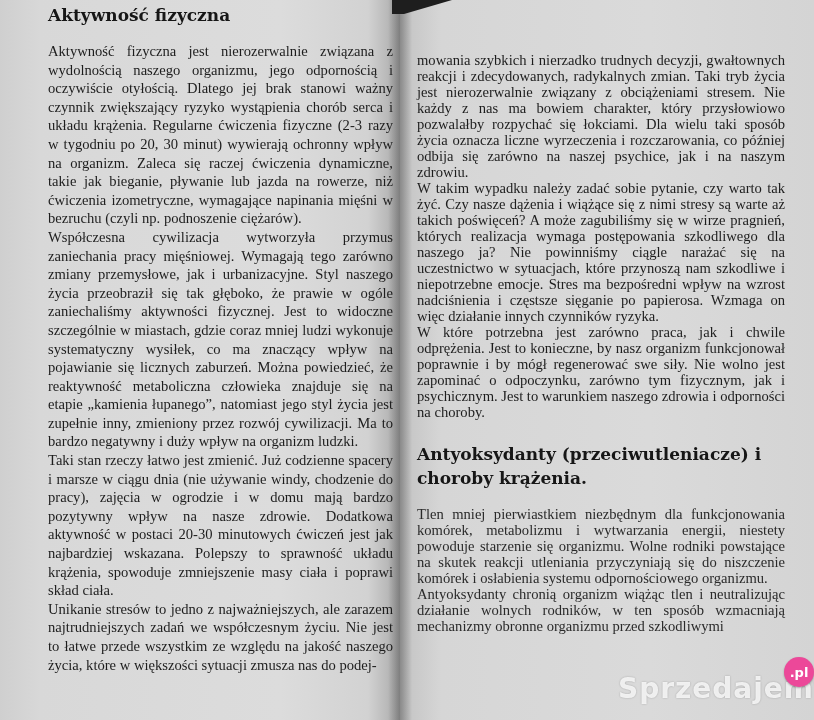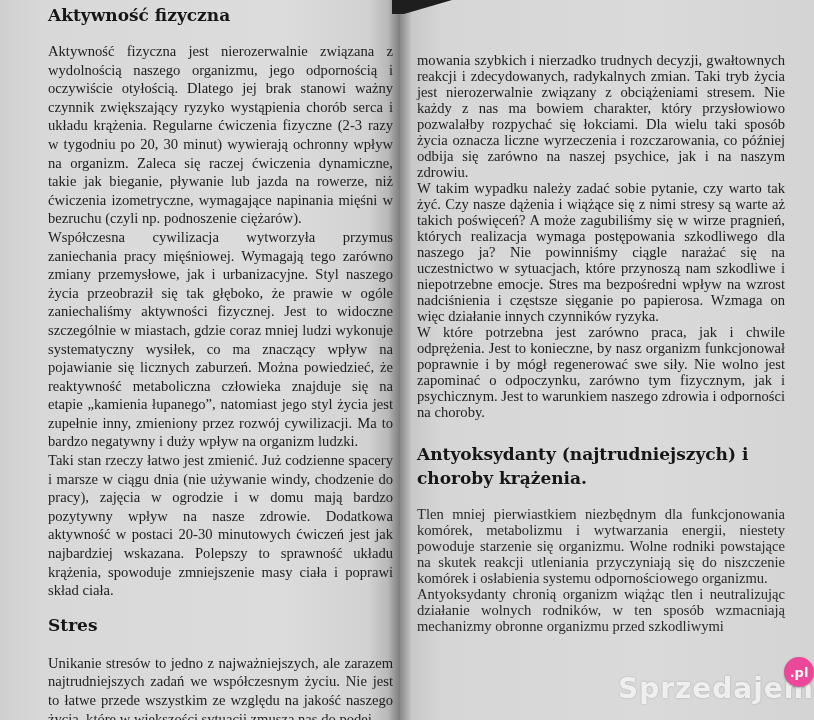--- a/index.html
+++ b/index.html
@@ -72,31 +72,30 @@
 <body>
 
 <div class="spread">
 
   <div class="page page-left">
     <div class="col col-left">
       <h2 class="h-section first">Aktywność fizyczna</h2>
       <p class="para first-para">Aktywność fizyczna jest nierozerwalnie związana z wydolnością naszego organizmu, jego odpornością i oczywiście otyłością. Dlatego jej brak stanowi ważny czynnik zwiększający ryzyko wystąpienia chorób serca i układu krążenia. Regularne ćwiczenia fizyczne (2-3 razy w tygodniu po 20, 30 minut) wywierają ochronny wpływ na organizm. Zaleca się raczej ćwiczenia dynamiczne, takie jak bieganie, pływanie lub jazda na rowerze, niż ćwiczenia izometryczne, wymagające napinania mięśni w bezruchu (czyli np. podnoszenie ciężarów).</p>
       <p class="para">Współczesna cywilizacja wytworzyła przymus zaniechania pracy mięśniowej. Wymagają tego zarówno zmiany przemysłowe, jak i urbanizacyjne. Styl naszego życia przeobraził się tak głęboko, że prawie w ogóle zaniechaliśmy aktywności fizycznej. Jest to widoczne szczególnie w miastach, gdzie coraz mniej ludzi wykonuje systematyczny wysiłek, co ma znaczący wpływ na pojawianie się licznych zaburzeń. Można powiedzieć, że reaktywność metaboliczna człowieka znajduje się na etapie „kamienia łupanego”, natomiast jego styl życia jest zupełnie inny, zmieniony przez rozwój cywilizacji. Ma to bardzo negatywny i duży wpływ na organizm ludzki.</p>
       <p class="para">Taki stan rzeczy łatwo jest zmienić. Już codzienne spacery i marsze w ciągu dnia (nie używanie windy, chodzenie do pracy), zajęcia w ogrodzie i w domu mają bardzo pozytywny wpływ na nasze zdrowie. Dodatkowa aktywność w postaci 20-30 minutowych ćwiczeń jest jak najbardziej wskazana. Polepszy to sprawność układu krążenia, spowoduje zmniejszenie masy ciała i poprawi skład ciała.</p>
-      <h2 class="h-section stres">Stres</h2>
       <p class="para">Unikanie stresów to jedno z najważniejszych, ale zarazem najtrudniejszych zadań we współczesnym życiu. Nie jest to łatwe przede wszystkim ze względu na jakość naszego życia, które w większości sytuacji zmusza nas do podej-</p>
     </div>
   </div>
 
   <div class="page page-right">
     <div class="col col-right">
       <p class="para">mowania szybkich i nierzadko trudnych decyzji, gwałtownych reakcji i zdecydowanych, radykalnych zmian. Taki tryb życia jest nierozerwalnie związany z obciążeniami stresem. Nie każdy z nas ma bowiem charakter, który przysłowiowo pozwalałby rozpychać się łokciami. Dla wielu taki sposób życia oznacza liczne wyrzeczenia i rozczarowania, co później odbija się zarówno na naszej psychice, jak i na naszym zdrowiu.</p>
       <p class="para">W takim wypadku należy zadać sobie pytanie, czy warto tak żyć. Czy nasze dążenia i wiążące się z nimi stresy są warte aż takich poświęceń? A może zagubiliśmy się w wirze pragnień, których realizacja wymaga postępowania szkodliwego dla naszego ja? Nie powinniśmy ciągle narażać się na uczestnictwo w sytuacjach, które przynoszą nam szkodliwe i niepotrzebne emocje. Stres ma bezpośredni wpływ na wzrost nadciśnienia i częstsze sięganie po papierosa. Wzmaga on więc działanie innych czynników ryzyka.</p>
       <p class="para">W które potrzebna jest zarówno praca, jak i chwile odprężenia. Jest to konieczne, by nasz organizm funkcjonował poprawnie i by mógł regenerować swe siły. Nie wolno jest zapominać o odpoczynku, zarówno tym fizycznym, jak i psychicznym. Jest to warunkiem naszego zdrowia i odporności na choroby.</p>
-      <h2 class="h-section antiox">Antyoksydanty (najtrudniejszych) i choroby krążenia.</h2>
+      <h2 class="h-section antiox">Antyoksydanty (przeciwutleniacze) i choroby krążenia.</h2>
       <p class="para tlen">Tlen mniej pierwiastkiem niezbędnym dla funkcjonowania komórek, metabolizmu i wytwarzania energii, niestety powoduje starzenie się organizmu. Wolne rodniki powstające na skutek reakcji utleniania przyczyniają się do niszczenie komórek i osłabienia systemu odpornościowego organizmu.</p>
       <p class="para tlen">Antyoksydanty chronią organizm wiążąc tlen i neutralizując działanie wolnych rodników, w ten sposób wzmacniają mechanizmy obronne organizmu przed szkodliwymi</p>
     </div>
   </div>
 
   <div class="gutter-shadow"></div>
   <div class="top-dark"></div>
 
   <div class="watermark">
     <span class="wm-text">Sprzedajemy</span>

